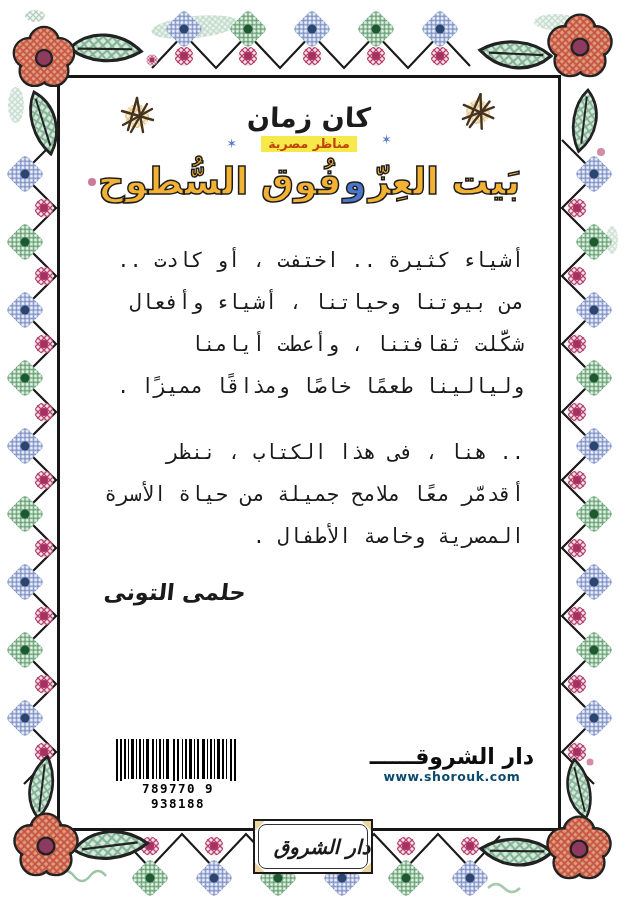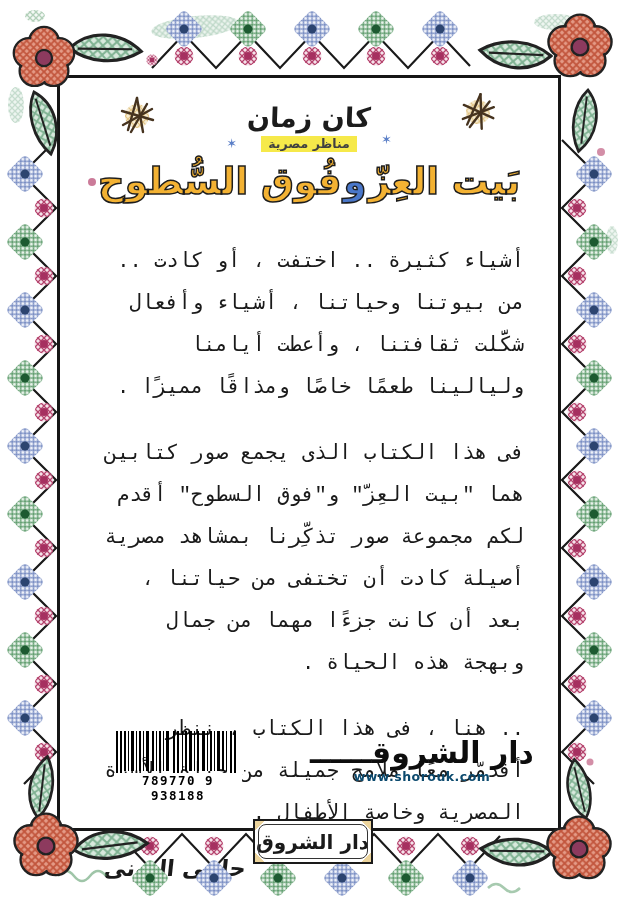--- a/index.html
+++ b/index.html
@@ -11,55 +11,56 @@
   .inner{
     position:absolute;left:57px;top:75px;width:504px;height:756px;
     border:3px solid #161616;box-sizing:border-box;background:transparent;z-index:1;
   }
   
   .border-art{position:absolute;left:0;top:0;z-index:2;pointer-events:none;}
   
   .brand{display:flex;justify-content:center;align-items:flex-start;margin-top:24px;gap:10px;}
   .brand-col{text-align:center;}
   .logo{font-size:27px;font-weight:bold;color:#1c1c1c;letter-spacing:1px;transform:skewX(-2deg);}
-  .subtitle{display:inline-block;margin-top:1px;background:#f6e94a;color:#404040;
+  .subtitle{display:inline-block;margin-top:1px;background:#f6e94a;color:#c2410c;
     font-size:12.5px;font-weight:bold;padding:0 7px;line-height:16px;}
   .blue-star{color:#5b7fc7;font-size:13px;}
   .blue-star.l{margin-top:30px;}
   .blue-star.r{margin-top:34px;}
   
   .title{margin-top:8px;text-align:center;font-size:37px;font-weight:bold;
     color:#f3b233;-webkit-text-stroke:1.5px #1d1d1d;letter-spacing:1px;white-space:nowrap;}
   .title .waw{color:#4a77c9;margin:0 2px;}
   
   .synopsis{margin:38px 34px 0;color:#1a1a1a;font-size:20.5px;line-height:2.05;text-align:right;font-family:Liberation Mono, monospace;}
   .synopsis p{margin:0;}
   .synopsis p + p{margin-top:24px;}
   
   .signature{margin:20px 0 0;text-align:left;margin-left:44px;font-size:22.5px;
     font-weight:bold;color:#1a1a1a;transform:skewX(-6deg);}
   
-  .barcode{position:absolute;left:54px;bottom:24px;width:128px;text-align:center;z-index:1;}
+  .barcode{position:absolute;left:54px;bottom:16px;width:128px;text-align:center;z-index:1;}
   .barcode .num{font-family:"DejaVu Sans Mono",monospace;font-size:12.5px;letter-spacing:1.5px;
     color:#000;margin-top:-10px;background:#fff;display:inline-block;padding:0 2px;font-weight:bold;}
   
   .publisher{position:absolute;right:24px;bottom:44px;text-align:center;z-index:1;}
-  .publisher .name{font-size:30px;font-weight:bold;color:#0d0d0d;line-height:1.1;}
+  .publisher .name{font-size:22px;font-weight:bold;color:#0d0d0d;line-height:1.1;}
   .publisher .site{font-size:12.5px;font-weight:bold;color:#0c4a6e;direction:ltr;letter-spacing:.5px;}
   
   .stamp{
     position:absolute;left:50%;top:819px;transform:translateX(-50%);
-    width:120px;height:45px;background:#fff;border:2.5px solid #1a1a1a;z-index:3;
-    display:flex;align-items:center;justify-content:center;
+    width:120px;height:55px;background:#fff;border:2.5px solid #1a1a1a;z-index:3;
+    display:flex;align-items:center;justify-content:flex-start;
     font-size:20px;font-weight:bold;color:#1a1a1a;box-sizing:border-box;
     background-image:
       linear-gradient(135deg,#ecd49c 7px,transparent 7px),
       linear-gradient(225deg,#ecd49c 7px,transparent 7px),
       linear-gradient(45deg,#ecd49c 7px,transparent 7px),
       linear-gradient(315deg,#ecd49c 7px,transparent 7px);
+    font-style: italic;
   }
   .stamp::before{content:"";position:absolute;inset:3px;border:1.5px solid #333;border-radius:8px;}
 </style>
 </head>
 <body>
 
 <div class="page">
 
   <div class="inner">
 
@@ -71,21 +72,20 @@
       </div>
       <span class="blue-star r">✶</span>
     </div>
 
     <div class="title">
       <span>بَيت العِزّ</span><span class="waw">و</span><span>فُوق السُّطوح</span>
     </div>
 
     <div class="synopsis">
       <p>أشياء كثيرة .. اختفت ، أو كادت .. من بيوتنا وحياتنا ، أشياء وأفعال شكَّلت ثقافتنا ، وأعطت أيامنا وليالينا طعمًا خاصًا ومذاقًا مميزًا .</p>
-      <p>فى هذا الكتاب الذى يجمع صور كتابين هما "بيت العِزّ" و"فوق السطوح" أقدم لكم مجموعة صور تذكِّرنا بمشاهد مصرية أصيلة كادت أن تختفى من حياتنا ، بعد أن كانت جزءًا مهما من جمال وبهجة هذه الحياة .</p>
       <p>.. هنا ، فى هذا الكتاب ، ننظر أقدمّر معًا ملامح جميلة من حياة الأسرة المصرية وخاصة الأطفال .</p>
     </div>
 
     <div class="signature">حلمى التونى</div>
 
     <div class="barcode">
       <svg width="124" height="48" viewBox="0 0 124 48">
         <g fill="#000">
           <rect x="0" y="0" width="2" height="46"></rect>
             <rect x="4" y="0" width="2" height="46"></rect>

